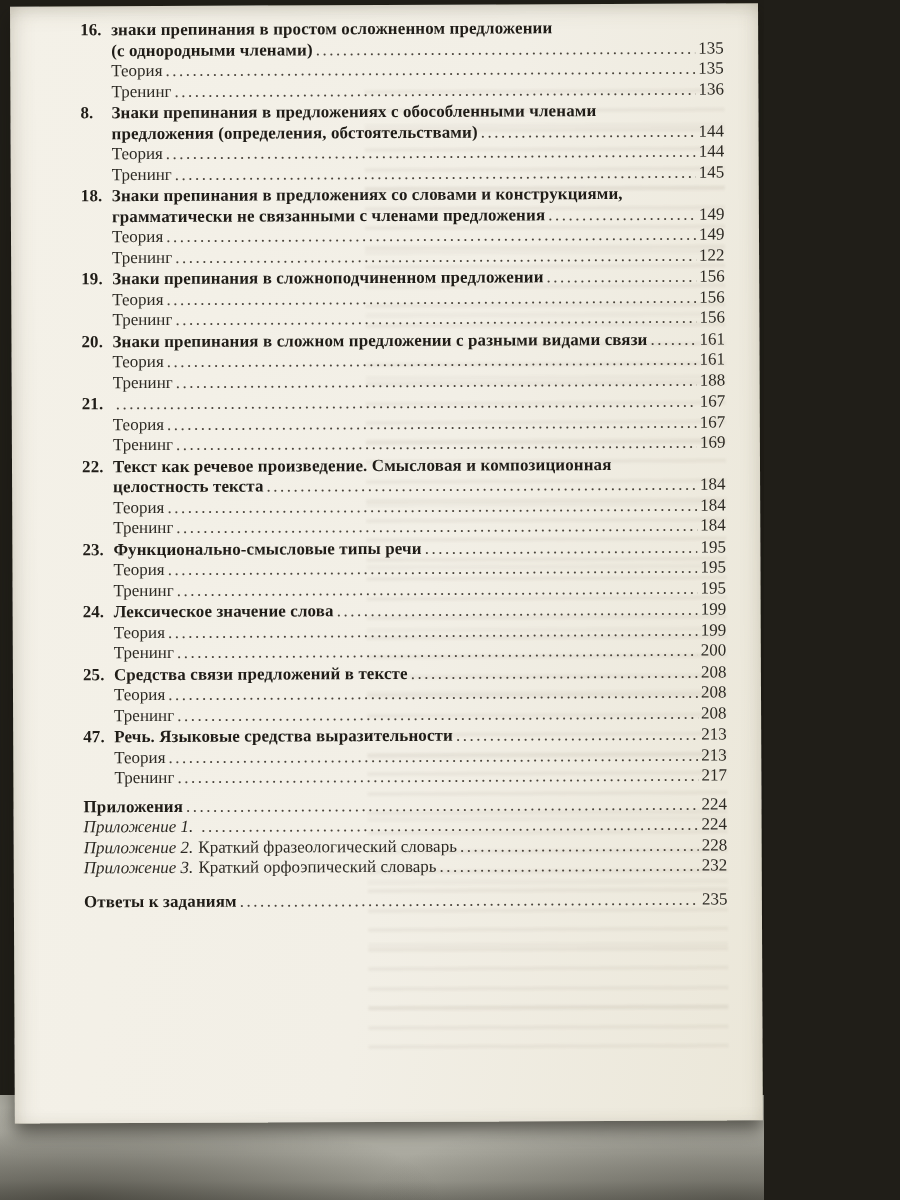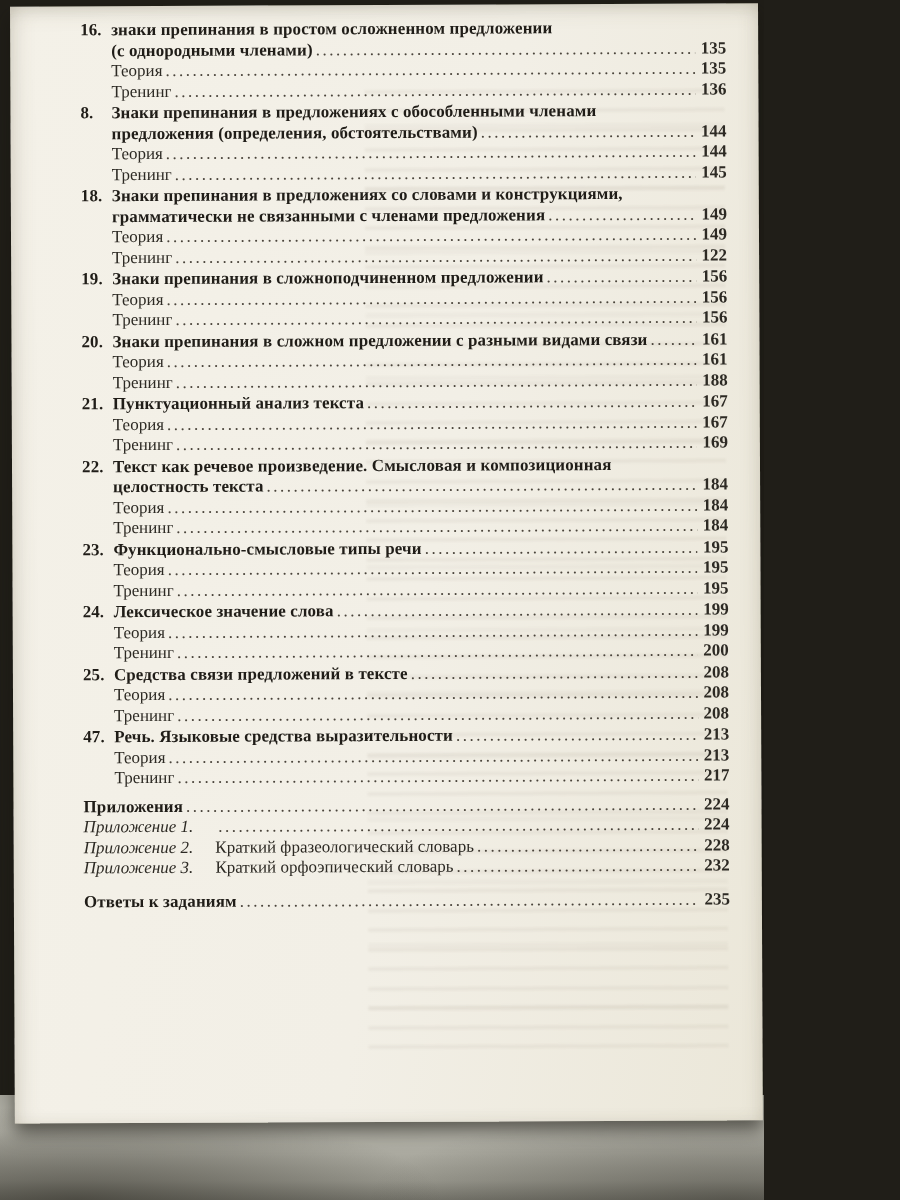--- a/index.html
+++ b/index.html
@@ -44,37 +44,37 @@
   }
 
   .toc {
     position:absolute; left:70px; right:32px; top:14px;
     font-size:17px; line-height:20.5px; color:var(--ink,#2d2a24);
   }
   .row { display:flex; align-items:baseline; }
   .row > span { flex:0 0 auto; white-space:nowrap; }
   .num { width:31px; }
   .b { font-weight:bold; color:var(--ink-bold,#201d18); letter-spacing:.1px; }
-  .i { font-style:italic; margin-right:22px; }
+  .i { font-style:italic; margin-right:5px; }
   .cont, .sub { padding-left:31px; }
   .entry { margin-bottom:1px; }
   .top-gap  { margin-top:8px; }
   .top-gap2 { margin-top:13px; }
 
   .leader {
     flex:1 1 20px !important; min-width:12px;
     overflow:hidden; white-space:nowrap;
     margin:0 3px 0 3px;
     font-weight:400;
   }
   .leader::after {
     content:"..................................................................................................................................................................................................................";
     letter-spacing:2.5px; color:var(--dots,#4a443b);
   }
-  .pg { min-width:28px; text-align:right; font-weight:700; color:var(--ink,#2d2a24); }
+  .pg { min-width:28px; font-weight:400; color:var(--ink,#2d2a24); }
 </style>
 </head>
 <body>
 
 <div class="scan">
   <div class="bed"></div>
   <div class="page">
     <div class="ghost"></div>
     <div class="toc" id="toc">
         <div class="entry">
@@ -172,21 +172,20 @@
           </div>
           <div class="row sub">
             <span>Тренинг</span>
             <span class="leader"></span>
             <span class="pg">188</span>
           </div>
         </div>
         <div class="entry">
           <div class="row">
             <span class="num b">21.</span>
-            <span class="b">Пунктуационный анализ текста</span>
             <span class="leader"></span>
             <span class="pg">167</span>
           </div>
           <div class="row sub">
             <span>Теория</span>
             <span class="leader"></span>
             <span class="pg">167</span>
           </div>
           <div class="row sub">
             <span>Тренинг</span>

